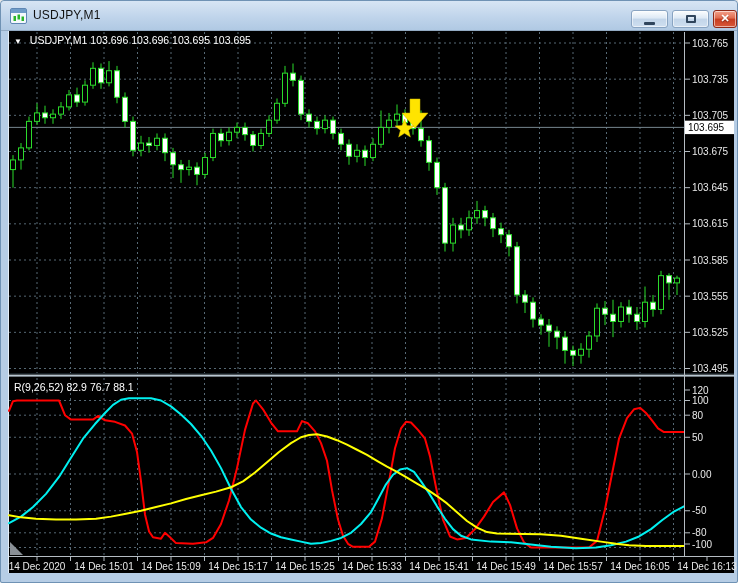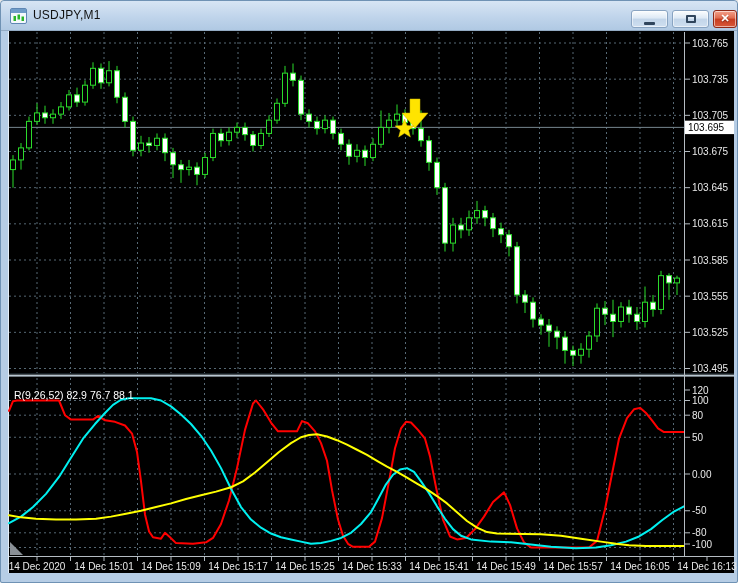--- a/index.html
+++ b/index.html
@@ -41,21 +41,21 @@
   .glyph-x{position:absolute;width:100%;text-align:center;top:1px;font-size:11px;font-weight:bold;color:#fff;text-shadow:0 1px 1px rgba(0,0,0,.35);}
   .chart-black{position:absolute;left:8px;top:30px;width:725px;height:542px;background:#000;}
   .inner-hl{position:absolute;left:7px;top:30px;width:1px;height:542px;background:#e4eef8;}
   svg.plot{position:absolute;left:0;top:0;}
   .ohlc-header{
     position:absolute;left:13px;top:33px;color:#fff;font-size:10.5px;
     white-space:nowrap;z-index:5;
   }
   .ohlc-header .dd{font-size:8px;margin-right:5px;color:#fff;cursor:pointer;}
   .ind-label{
-    position:absolute;left:13px;top:388px;color:#fff;font-size:10.5px;
+    position:absolute;left:13px;top:380px;color:#fff;font-size:10.5px;
     white-space:nowrap;z-index:5;
   }
 </style>
 </head>
 <body>
 
 <div class="win">
 
   <div class="chart-black"></div>
   <div class="inner-hl"></div>
@@ -385,16 +385,22 @@
       <span class="glyph-min"></span>
     </div>
     <div class="btn btn-max">
       <span class="glyph-max"></span>
     </div>
     <div class="btn btn-close">
       <span class="glyph-x">✕</span>
     </div>
   </div>
 
+  <div class="ohlc-header">
+    <span class="dd">▼</span>
+    <span>USDJPY,M1</span>
+    <span> </span>
+    <span>103.696 103.696 103.695 103.695</span>
+  </div>
 
   <div class="ind-label">R(9,26,52) 82.9 76.7 88.1</div>
 
 </div>
 
 </body></html>

